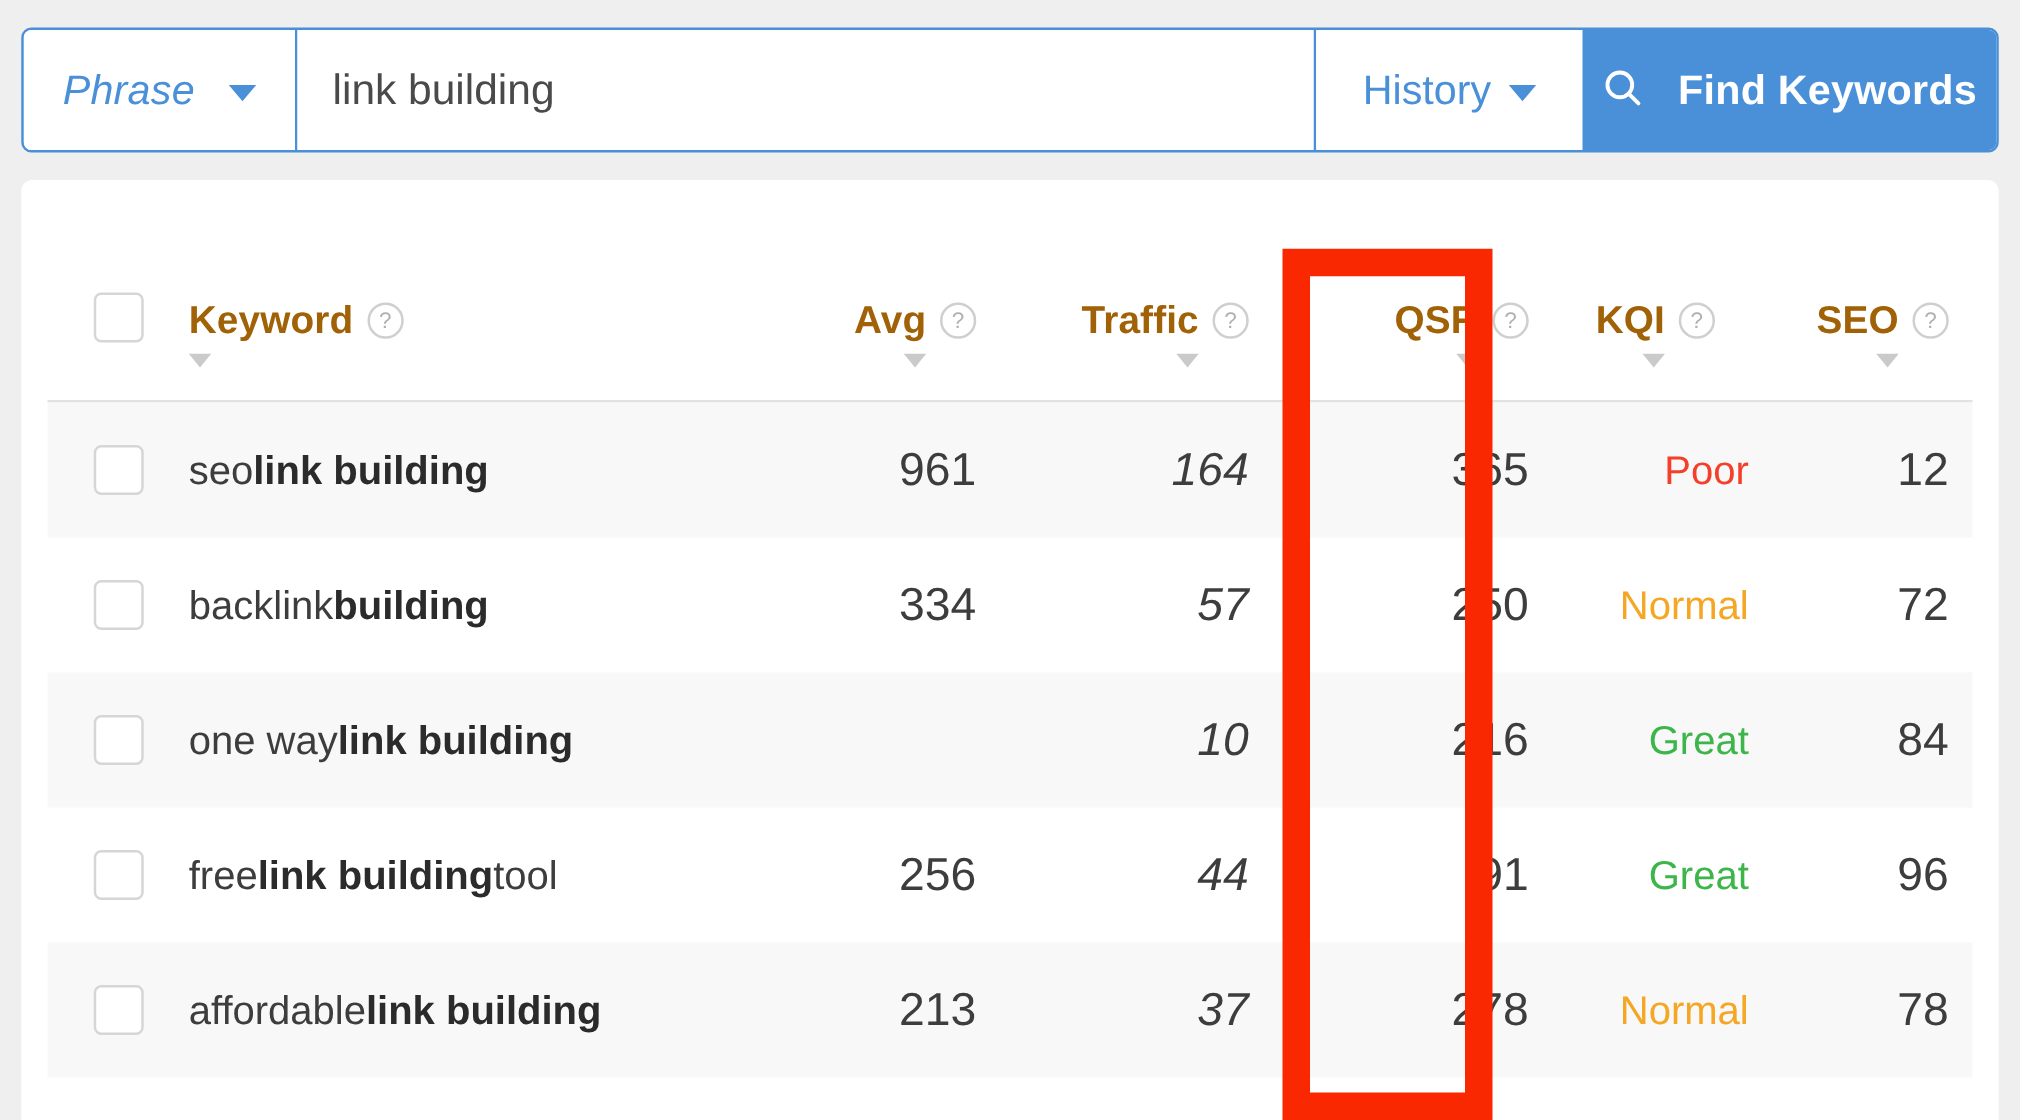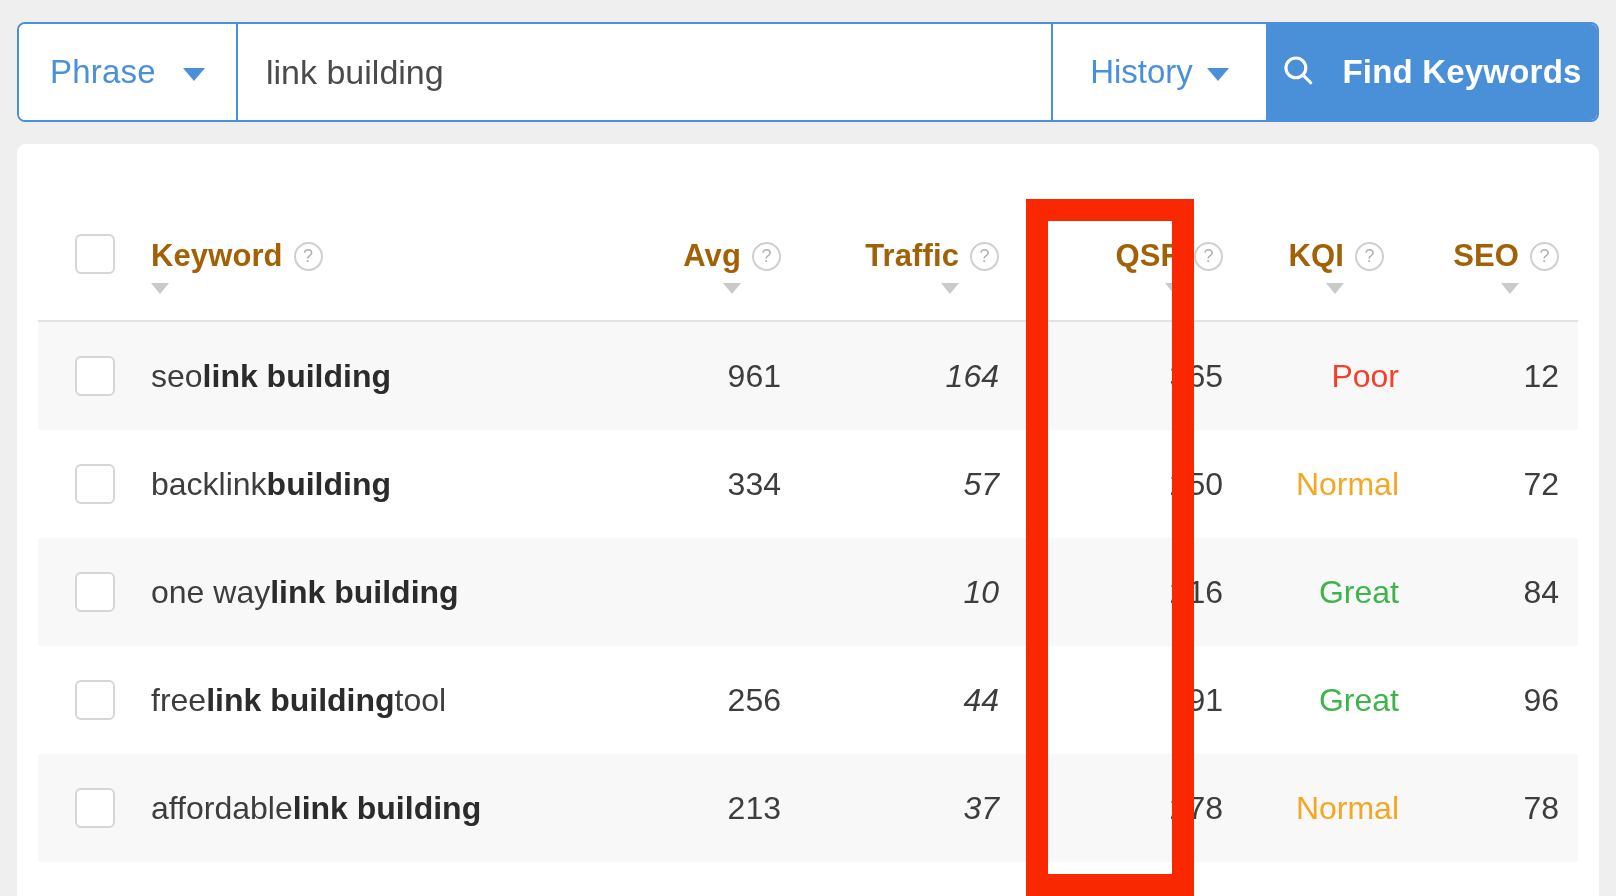--- a/index.html
+++ b/index.html
@@ -37,20 +37,21 @@
   .match-type {
     width: 219px;
     flex: 0 0 219px;
     display: flex;
     align-items: center;
     justify-content: center;
     gap: 27px;
     border-right: 2px solid #4a90d9;
     background: #ffffff;
     cursor: pointer;
+    font-style: italic;
   }
   .match-type-label {
     font-size: 33px;
     color: #4a90d9;
     font-weight: 400;
     letter-spacing: 0.2px;
   }
   .caret-down-blue {
     width: 0; height: 0;
     border-left: 11px solid transparent;
@@ -220,21 +221,21 @@
   }
   .kw-cell b { font-weight: 700; color: #2b2b2b; }
 
   .num-cell {
     position: absolute;
     top: 0;
     height: 108px;
     display: flex;
     align-items: center;
     justify-content: flex-end;
-    font-size: 32px;
+    font-size: 37px;
     color: #3d3d3d;
   }
   .kqi-cell {
     position: absolute;
     top: 0;
     height: 108px;
     display: flex;
     align-items: center;
     justify-content: flex-end;
     font-size: 32px;
@@ -328,21 +329,21 @@
         </div>
 
         <div class="th" style="right:355px;">
           <div class="th-inner">
             <span class="th-label">QSR</span>
             <span class="help-icon">?</span>
           </div>
           <span class="sort-caret"></span>
         </div>
 
-        <div class="th" style="right:194px;">
+        <div class="th" style="right:206px;">
           <div class="th-inner">
             <span class="th-label">KQI</span>
             <span class="help-icon">?</span>
           </div>
           <span class="sort-caret"></span>
         </div>
 
         <div class="th" style="right:19px;">
           <div class="th-inner">
             <span class="th-label">SEO</span>

